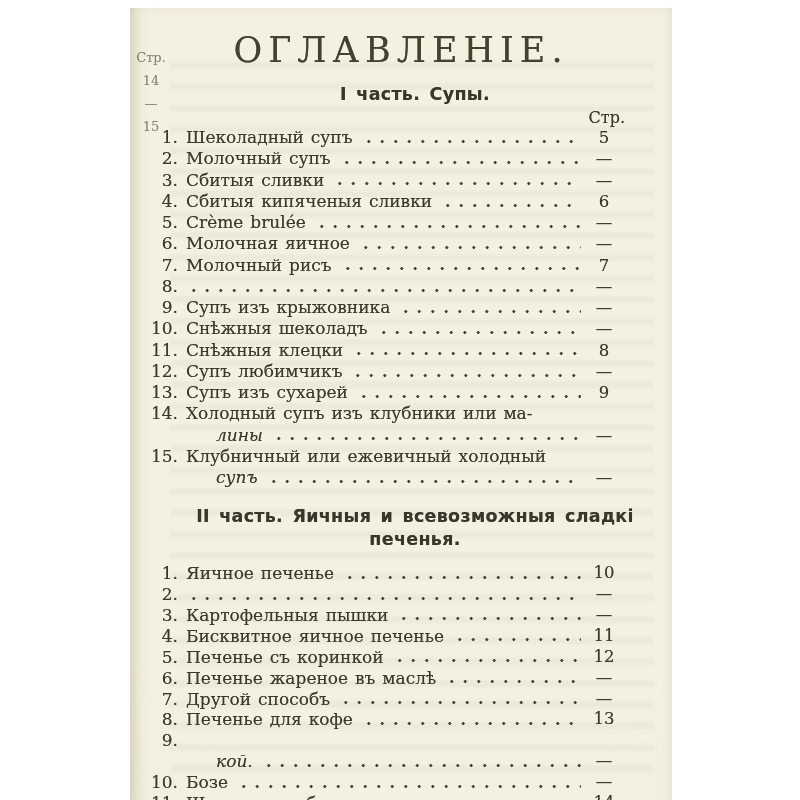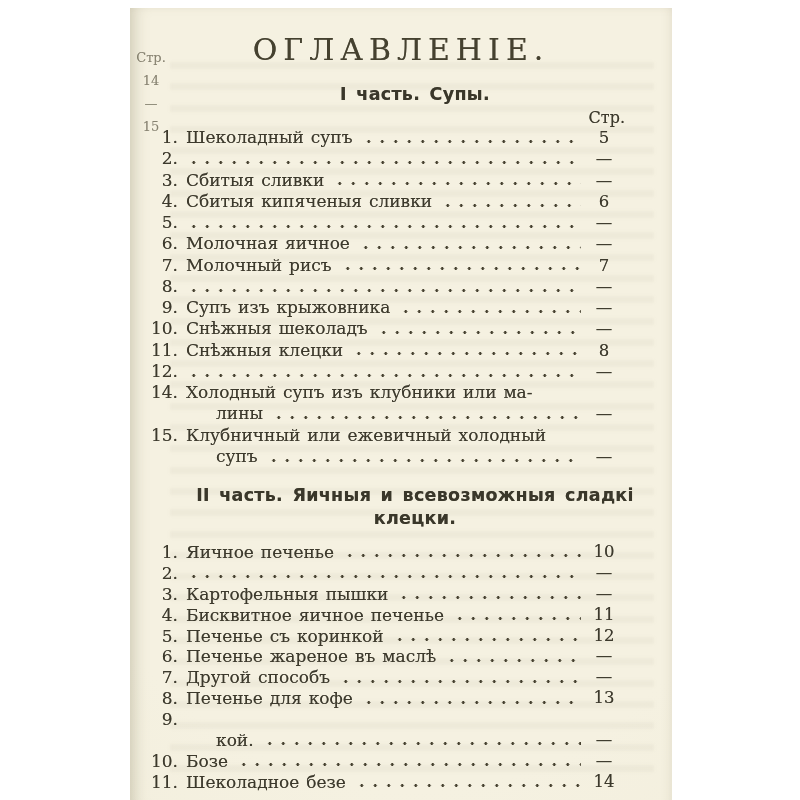--- a/index.html
+++ b/index.html
@@ -43,21 +43,21 @@
     filter: blur(0.6px);
     pointer-events: none;
   }
   .content {
     position: relative;
     padding: 26px 47px 0 16px;
   }
   h1.toc-title {
     margin: 0 -47px 0 -16px;
     text-align: center;
-    font-size: 30px;
+    font-size: 35px;
     font-weight: normal;
     letter-spacing: 6px;
     line-height: 32px;
     color: #45412f;
   }
   .sec-heading {
     margin: 17px -47px 0 -16px;
     text-align: center;
     font-family: "DejaVu Sans", sans-serif;
     font-weight: bold;
@@ -78,21 +78,21 @@
   .items { margin-top: 1px; font-size: 17px; word-spacing: 1.5px; }
   .items.tight { margin-top: 12px; }
   .items .line {
     display: flex;
     line-height: 21.25px;
     height: 21.25px;
   }
   .items.tight .line { line-height: 20.9px; height: 20.9px; }
   .num { flex: none; width: 32px; text-align: right; }
   .txt { flex: none; padding-left: 8px; white-space: nowrap; }
-  .txt.cont { padding-left: 38px; }
+  .txt.cont { padding-left: 38px; font-style: italic; }
   .leader {
     flex: 1;
     margin-left: 6px;
     margin-right: 2px;
     background-image: radial-gradient(circle, #45402f 1.35px, rgba(0,0,0,0) 1.6px);
     background-repeat: repeat-x;
     background-size: 13.5px 5px;
     background-position: left 3px bottom 4.5px;
   }
   .pg { flex: none; width: 42px; text-align: center; font-size: 16.5px; }
@@ -116,37 +116,39 @@
           <div class="pg-label">Стр.</div>
           <div class="items">
             <div class="line">
               <span class="num">1.</span>
               <span class="txt">Шеколадный супъ</span>
               <span class="leader"></span>
               <span class="pg">5</span>
             </div>
             <div class="line">
               <span class="num">2.</span>
+              <span class="txt">Молочный супъ</span>
               <span class="leader"></span>
               <span class="pg">—</span>
             </div>
             <div class="line">
               <span class="num">3.</span>
               <span class="txt">Сбитыя сливки</span>
               <span class="leader"></span>
               <span class="pg">—</span>
             </div>
             <div class="line">
               <span class="num">4.</span>
               <span class="txt">Сбитыя кипяченыя сливки</span>
               <span class="leader"></span>
               <span class="pg">6</span>
             </div>
             <div class="line">
               <span class="num">5.</span>
+              <span class="txt">Crème brulée</span>
               <span class="leader"></span>
               <span class="pg">—</span>
             </div>
             <div class="line">
               <span class="num">6.</span>
               <span class="txt">Молочная яичное</span>
               <span class="leader"></span>
               <span class="pg">—</span>
             </div>
             <div class="line">
@@ -173,22 +175,29 @@
               <span class="pg">—</span>
             </div>
             <div class="line">
               <span class="num">11.</span>
               <span class="txt">Снѣжныя клецки</span>
               <span class="leader"></span>
               <span class="pg">8</span>
             </div>
             <div class="line">
               <span class="num">12.</span>
-              <span class="leader"></span>
-              <span class="pg">—</span>
+              <span class="txt">Супъ любимчикъ</span>
+              <span class="leader"></span>
+              <span class="pg">—</span>
+            </div>
+            <div class="line">
+              <span class="num">13.</span>
+              <span class="txt">Супъ изъ сухарей</span>
+              <span class="leader"></span>
+              <span class="pg">9</span>
             </div>
             <div class="line">
               <span class="num">14.</span>
               <span class="txt">Холодный супъ  изъ клубники или ма-</span>
             </div>
             <div class="line">
               <span class="num"></span>
               <span class="txt cont">лины</span>
               <span class="leader"></span>
               <span class="pg">—</span>
@@ -199,21 +208,21 @@
             </div>
             <div class="line">
               <span class="num"></span>
               <span class="txt cont">супъ</span>
               <span class="leader"></span>
               <span class="pg">—</span>
             </div>
           </div>
         </section>
         <section>
-          <h2 class="sec-heading"><span class="inner">II часть. Яичныя и всевозможныя сладкі клецки.</span></h2>
+          <h2 class="sec-heading"><span class="inner">II часть. Яичныя и всевозможныя сладкі печенья.</span></h2>
           <div class="items tight">
             <div class="line">
               <span class="num">1.</span>
               <span class="txt">Яичное печенье</span>
               <span class="leader"></span>
               <span class="pg">10</span>
             </div>
             <div class="line">
               <span class="num">2.</span>
               <span class="leader"></span>

